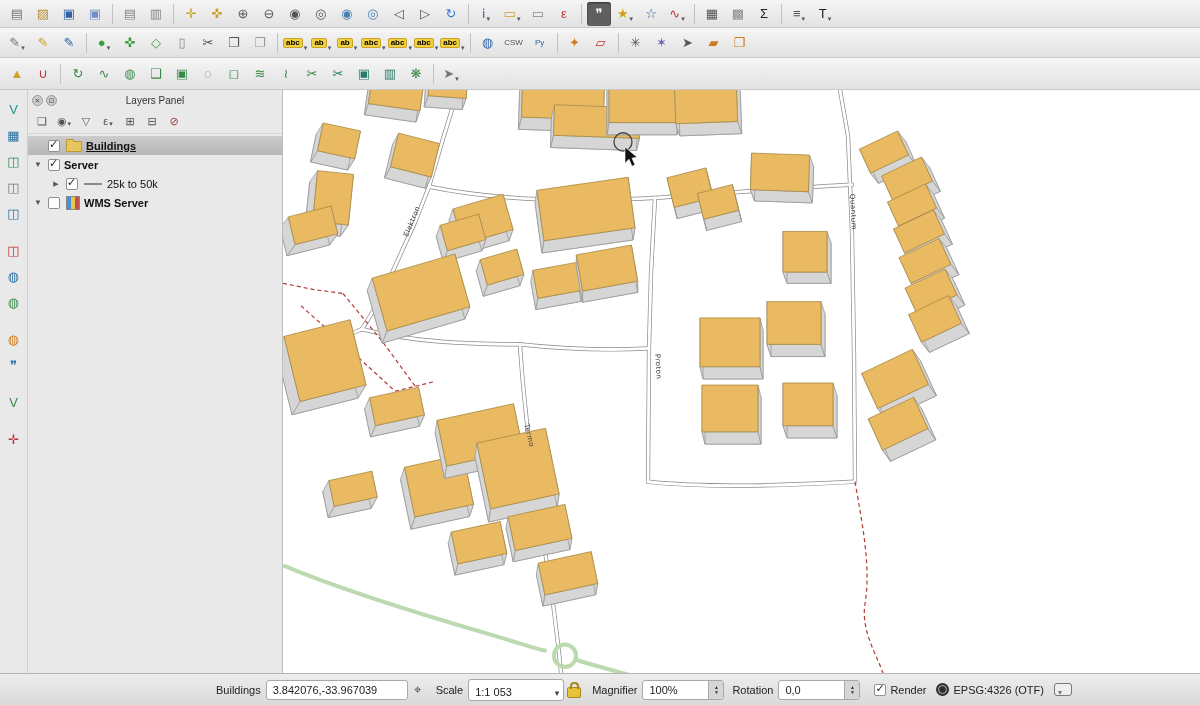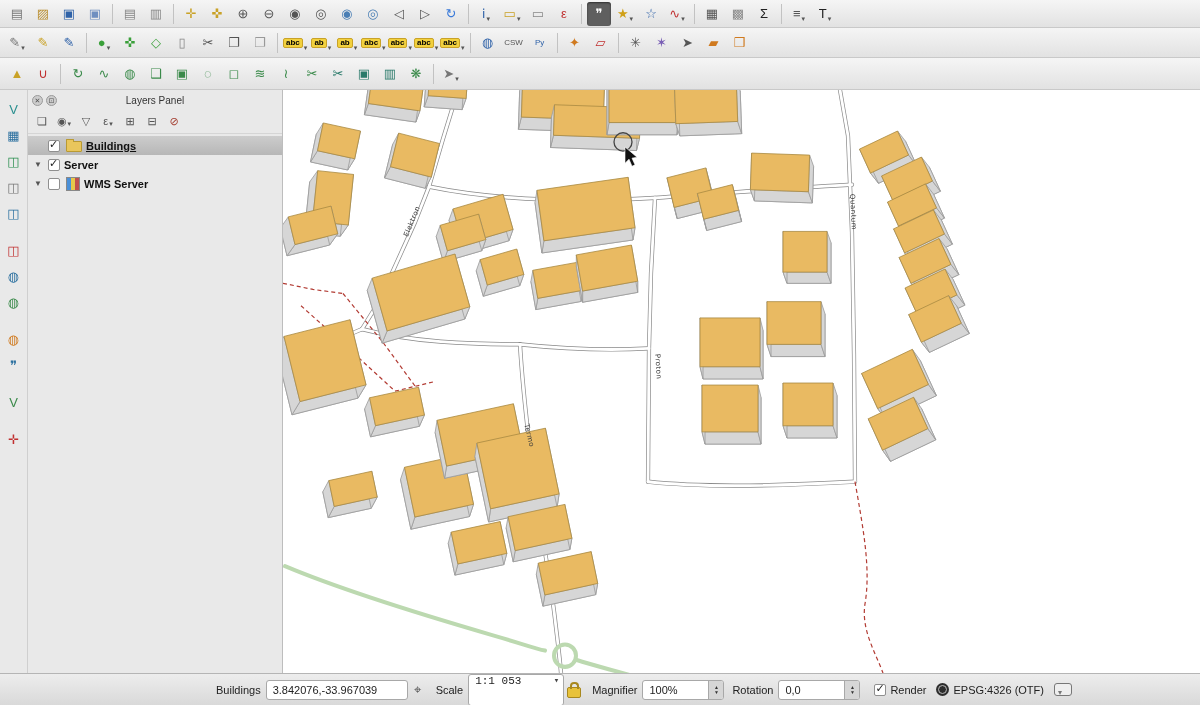--- a/index.html
+++ b/index.html
@@ -51,21 +51,21 @@
   .fpath{fill:none;stroke:#b23b33;stroke-width:1.2;stroke-dasharray:4 3;}
   .gway{fill:none;stroke:#bcd9b0;stroke-width:4;stroke-linecap:round;}
   .rlabel{font-size:7px;fill:#3a3a3a;letter-spacing:.4px;text-anchor:middle;font-family:"DejaVu Sans",sans-serif;}
   
   .statusbar{height:32px;background:linear-gradient(#ededed,#d9d9d9);border-top:1px solid #b5b5b5;display:flex;align-items:center;font-size:11px;color:#222;padding:0 8px;box-sizing:border-box;}
   .spacer{width:200px;flex:none;}
   .slabel{margin:0 5px 0 8px;white-space:nowrap;}
   .sfield{background:#fff;border:1px solid #a8a8a8;border-radius:3px;height:18px;display:flex;align-items:center;padding:0 6px;}
   .sfield.coord{width:128px;}
   .sbtn{width:20px;height:20px;display:flex;align-items:center;justify-content:center;color:#555;font-size:13px;}
-  .scombo{background:#fff;border:1px solid #a8a8a8;border-radius:3px;height:18px;display:flex;align-items:flex-start;padding:0 2px 12px 6px;width:86px;justify-content:space-between;font-family:Liberation Mono, monospace;}
+  .scombo{background:#fff;border:1px solid #a8a8a8;border-radius:3px;height:18px;display:flex;align-items:flex-end;padding:0 2px 2px 6px;width:86px;justify-content:space-between;}
   .combo-caret{font-size:9px;color:#444;padding:0 2px;}
   .lock{width:12px;height:9px;background:#e8c23a;border:1px solid #a8881f;border-radius:2px;position:relative;margin-top:5px;}
   .lock::before{content:"";position:absolute;top:-6px;left:2px;width:5px;height:5px;border:2px solid #a8881f;border-bottom:none;border-radius:4px 4px 0 0;}
   .sspin{background:#fff;border:1px solid #a8a8a8;border-radius:3px;height:18px;display:flex;align-items:center;width:74px;justify-content:space-between;padding-left:6px;}
   .steppers{display:flex;flex-direction:column;background:#d6d6d6;border-left:1px solid #a8a8a8;height:100%;width:14px;align-items:center;justify-content:center;border-radius:0 2px 2px 0;}
   .steppers i{font-style:normal;font-size:5px;line-height:5px;color:#333;}
   .cbwrap{display:flex;align-items:center;margin-left:10px;}
   .cbwrap .cb{margin-right:4px;}
   .crs{display:flex;align-items:center;margin-left:10px;white-space:nowrap;}
   .crs-ico{width:13px;height:13px;border-radius:50%;background:#2d2d2d;margin-right:4px;position:relative;}
@@ -413,20 +413,26 @@
         <div class="tree-row selected">
           <span class="tri"></span>
           <span class="cb checked"></span>
           <span class="folder"></span>
           <span class="lbl bold underline">Buildings</span>
         </div>
         <div class="tree-row">
           <span class="tri">▼</span>
           <span class="cb checked"></span>
           <span class="lbl bold">Server</span>
+        </div>
+        <div class="tree-row child">
+          <span class="tri small">▶</span>
+          <span class="cb checked"></span>
+          <span class="linesym"></span>
+          <span class="lbl">25k to 50k</span>
         </div>
         <div class="tree-row">
           <span class="tri">▼</span>
           <span class="cb"></span>
           <span class="wms-ico"></span>
           <span class="lbl bold">WMS Server</span>
         </div>
       </div>
 
     </div>

